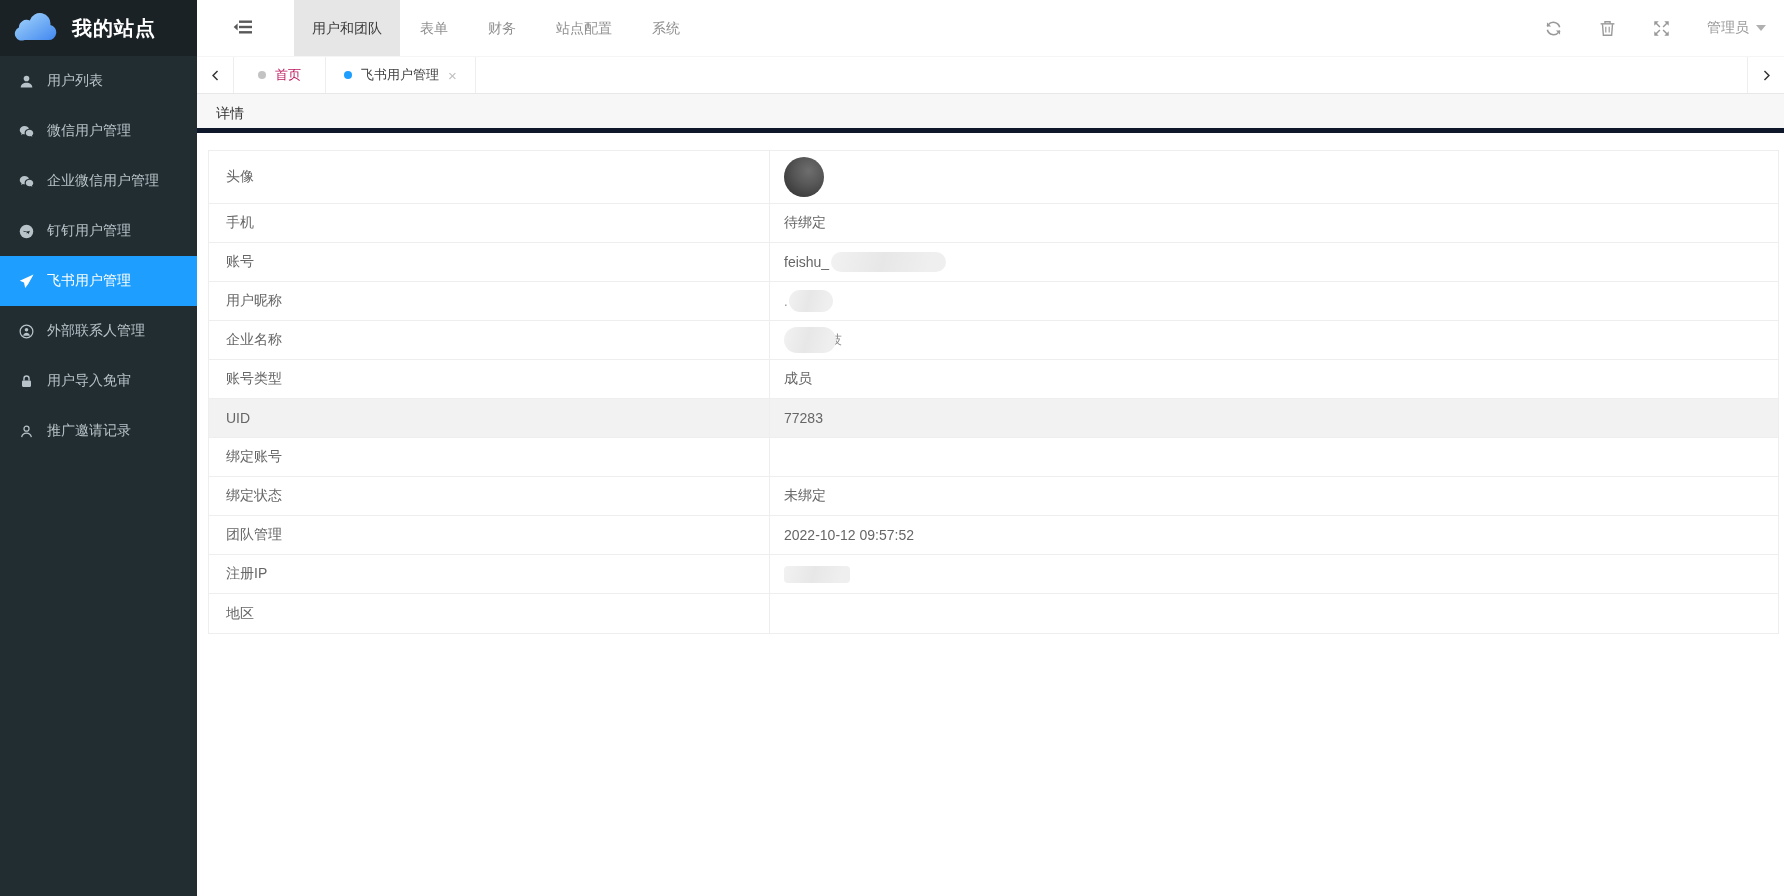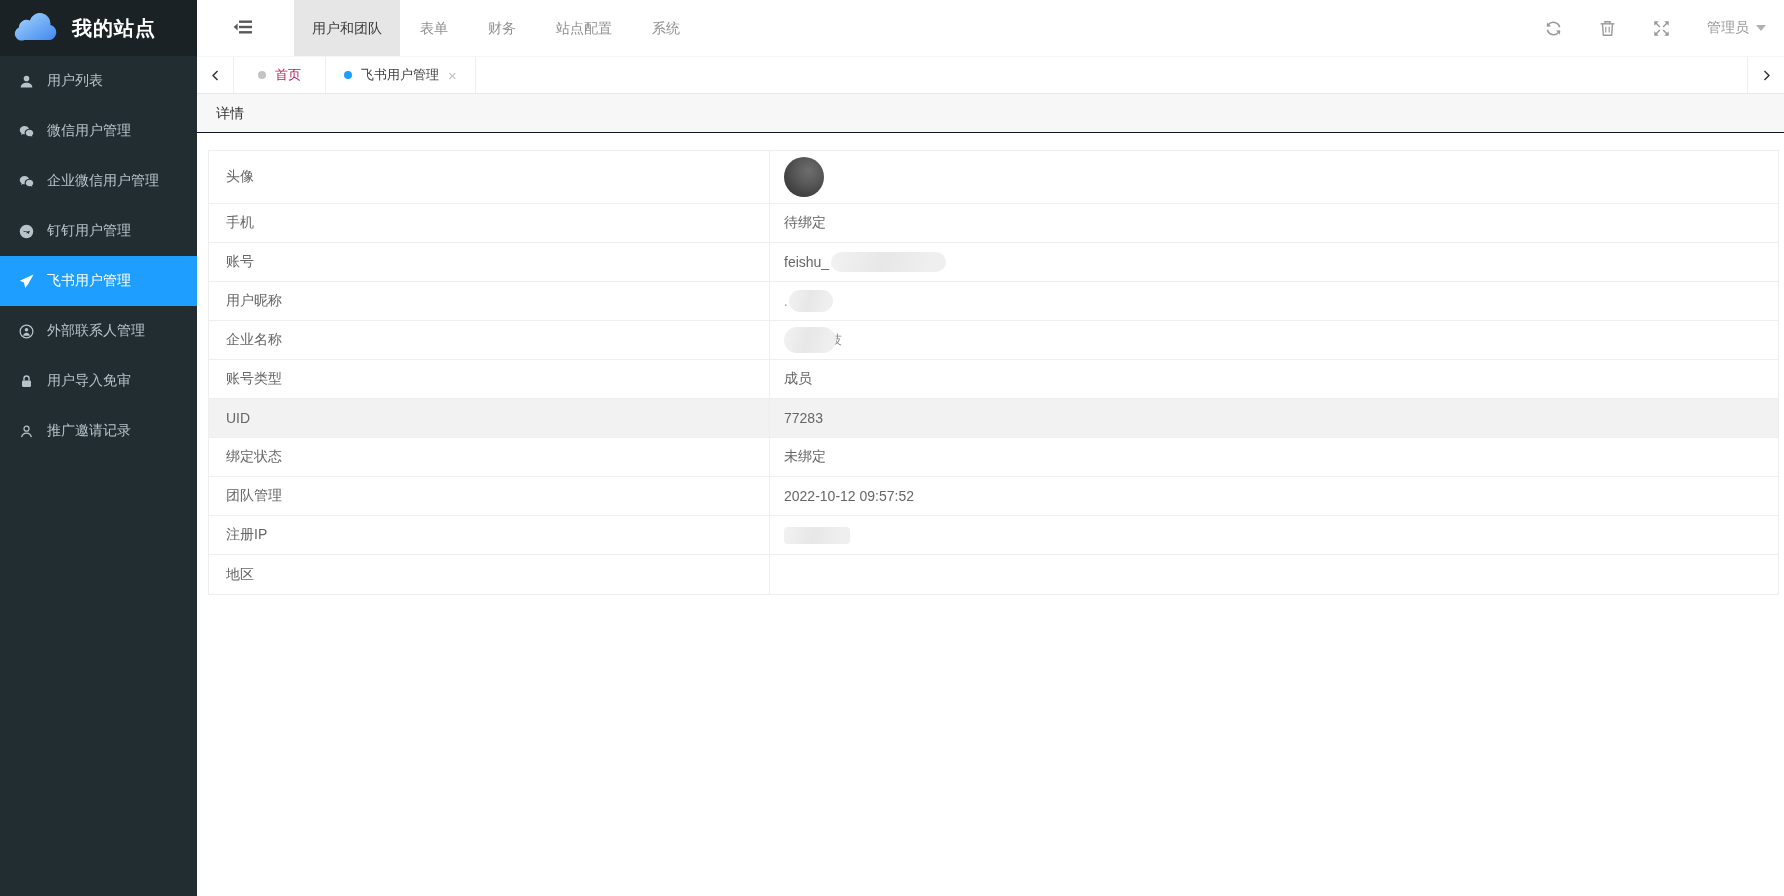--- a/index.html
+++ b/index.html
@@ -43,21 +43,21 @@
   .tabs { display:flex; }
   .tab { display:flex; align-items:center; padding:0 24px; border-right:1px solid #eee; font-size:13px; color:#be185d; cursor:pointer; white-space:nowrap; }
   .tab .dot { width:8px; height:8px; border-radius:50%; background:#c3c3c3; margin-right:9px; flex:none; }
   .tab.active { color:#404040; padding:0 18px; }
   .tab.active .dot { background:#1e9fff; }
   .tab .close { margin-left:9px; color:#c0c0c0; font-size:15px; line-height:1; cursor:pointer; }
   .tab-spacer { flex:1; }
 
   
   .content { flex:1; background:#fff; overflow:hidden; }
-  .page-header { height:39px; line-height:38px; background:#f7f7f7; border-bottom:1px solid #0f172a; padding-left:19px; font-size:14px; color:#333; }
+  .page-header { height:39px; line-height:38px; background:#f7f7f7; border-bottom:5px solid #0f172a; padding-left:19px; font-size:14px; color:#333; }
 
   .detail-table { margin:17px 5px 0 11px; border:1px solid #eee; }
   .trow { display:flex; border-bottom:1px solid #eee; min-height:39px; }
   .trow:last-child { border-bottom:none; }
   .trow.tall { min-height:53px; }
   .trow.highlight { background:#f2f2f2; }
   .tlabel { width:561px; flex:none; border-right:1px solid #eee; padding-left:17px; display:flex; align-items:center; color:#666; font-size:14px; }
   .tvalue { flex:1; padding-left:14px; display:flex; align-items:center; color:#666; font-size:14px; }
 
   .avatar { width:40px; height:40px; border-radius:50%;
@@ -283,20 +283,24 @@
               <span class="vtext" data-interactable="false">成员</span>
             </div>
           </div>
           <div class="trow highlight" data-interactable="false">
             <div class="tlabel" data-interactable="false">UID</div>
             <div class="tvalue" data-interactable="false">
               <span class="vtext" data-interactable="false">77283</span>
             </div>
           </div>
           <div class="trow" data-interactable="false">
+            <div class="tlabel" data-interactable="false">绑定账号</div>
+            <div class="tvalue" data-interactable="false"></div>
+          </div>
+          <div class="trow" data-interactable="false">
             <div class="tlabel" data-interactable="false">绑定状态</div>
             <div class="tvalue" data-interactable="false">
               <span class="vtext" data-interactable="false">未绑定</span>
             </div>
           </div>
           <div class="trow" data-interactable="false">
             <div class="tlabel" data-interactable="false">团队管理</div>
             <div class="tvalue" data-interactable="false">
               <span class="vtext" data-interactable="false">2022-10-12 09:57:52</span>
             </div>

